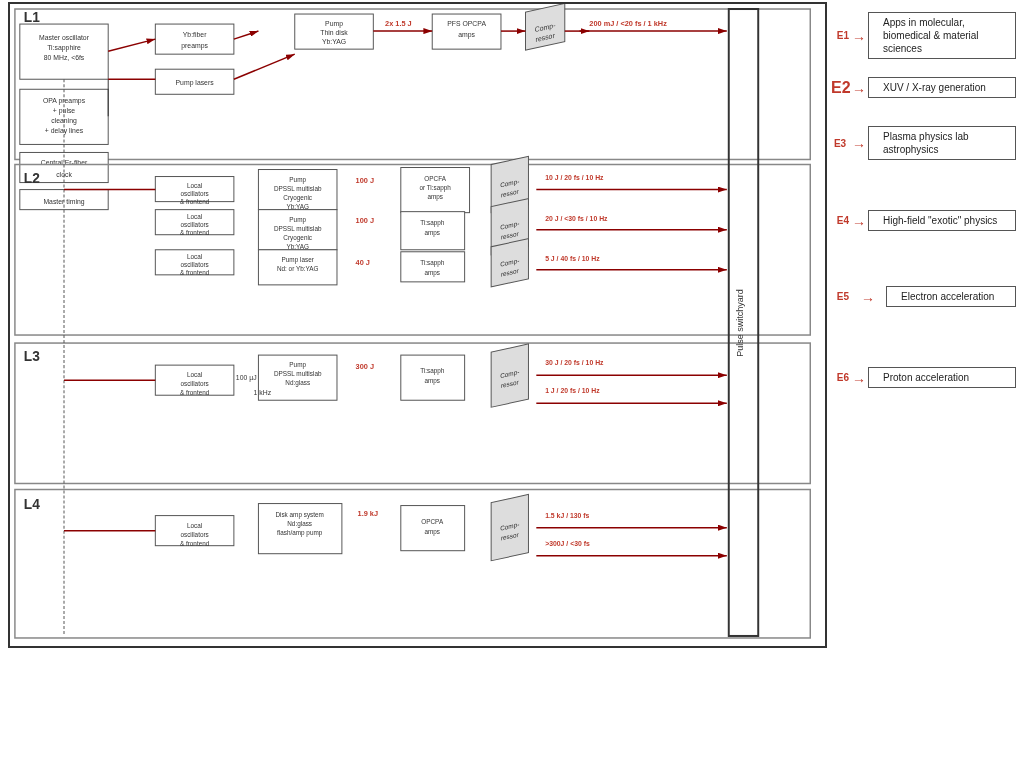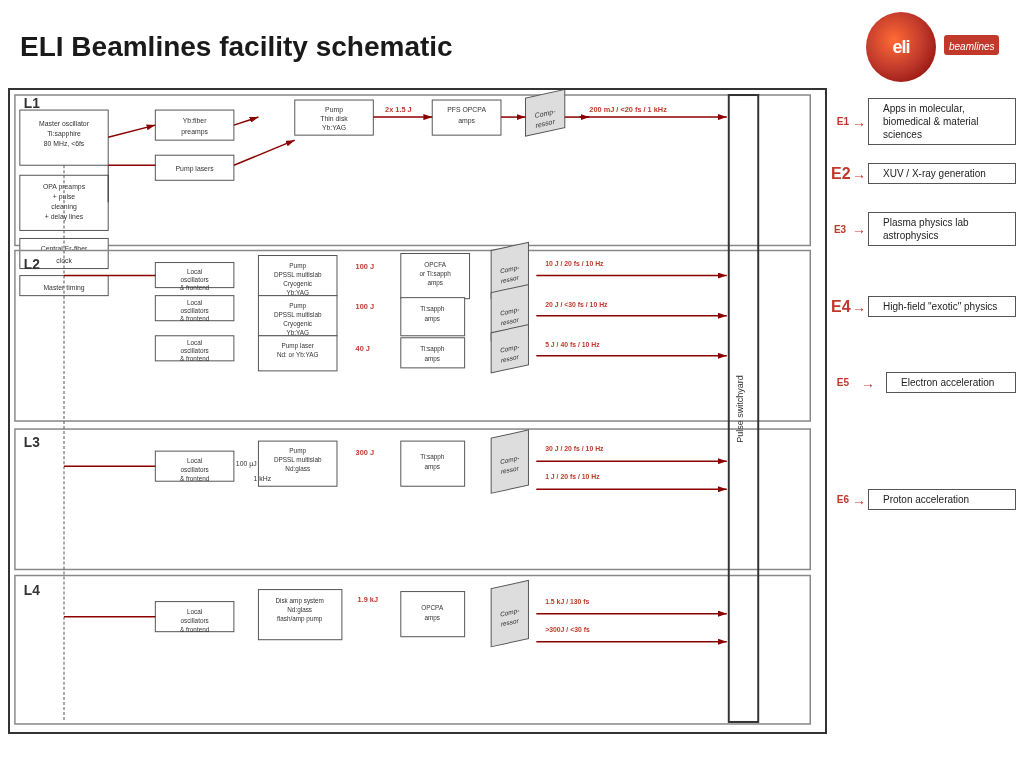--- a/index.html
+++ b/index.html
@@ -79,34 +79,20 @@
       height: 768px;
       position: relative;
       background: white;
     }
   </style>
 </head>
 <body>
 
 <div class="container">
 
-  <div class="header">
-    <h1 class="title">ELI Beamlines facility schematic</h1>
-    <div class="logo-area">
-      <div class="logo-circle">
-        <span style="font-size:18px;font-weight:bold;letter-spacing:-1px;">eli</span>
-      </div>
-      <div style="margin-left:8px;">
-        <svg width="60" height="30" viewBox="0 0 60 30">
-          <rect x="0" y="5" width="55" height="20" rx="3" fill="#c0392b"></rect>
-          <text x="5" y="20" font-size="10" fill="white" font-style="italic" font-family="Arial">beamlines</text>
-        </svg>
-      </div>
-    </div>
-  </div>
 
 
   <div style="display:flex; padding: 2px 8px; height: 650px;">
 
     <div style="flex:1; border: 2px solid #333; position:relative; margin-right:4px; overflow:hidden;">
 
       <svg class="svg-overlay" viewBox="0 0 830 640" preserveAspectRatio="none">
 
         <rect x="5" y="5" width="810" height="150" fill="none" stroke="#888" stroke-width="1.5"></rect>
 
@@ -352,36 +338,36 @@
 
       <div class="exp-entry" style="margin-top:28px;">
         <span style="font-size:10px;font-weight:bold;color:#c0392b;width:18px;text-align:center;margin-right:3px;">E3</span>
         <span style="color:#c0392b;font-size:14px;margin-right:2px;">→</span>
         <div class="exp-box">
           <span>Plasma physics lab astrophysics</span>
         </div>
       </div>
 
       <div class="exp-entry" style="margin-top:50px;">
-        <span style="font-size:16px;font-weight:bold;color:#c0392b;width:18px;text-align:right;margin-right:3px;">E4</span>
+        <span style="font-size:10px;font-weight:bold;color:#c0392b;width:18px;text-align:right;margin-right:3px;">E4</span>
         <span style="color:#c0392b;font-size:14px;margin-right:2px;">→</span>
         <div class="exp-box">
           <span>High-field "exotic" physics</span>
         </div>
       </div>
 
       <div class="exp-entry" style="margin-top:55px;gap:9px;">
         <span style="font-size:10px;font-weight:bold;color:#c0392b;width:18px;text-align:right;margin-right:3px;">E5</span>
         <span style="color:#c0392b;font-size:14px;margin-right:2px;">→</span>
         <div class="exp-box">
           <span>Electron acceleration</span>
         </div>
       </div>
 
-      <div class="exp-entry" style="margin-top:96px;">
+      <div class="exp-entry" style="margin-top:60px;">
         <span style="font-size:10px;font-weight:bold;color:#c0392b;width:18px;text-align:right;margin-right:3px;">E6</span>
         <span style="color:#c0392b;font-size:14px;margin-right:2px;">→</span>
         <div class="exp-box">
           <span>Proton acceleration</span>
         </div>
       </div>
     </div>
 
   </div>
 </div>

